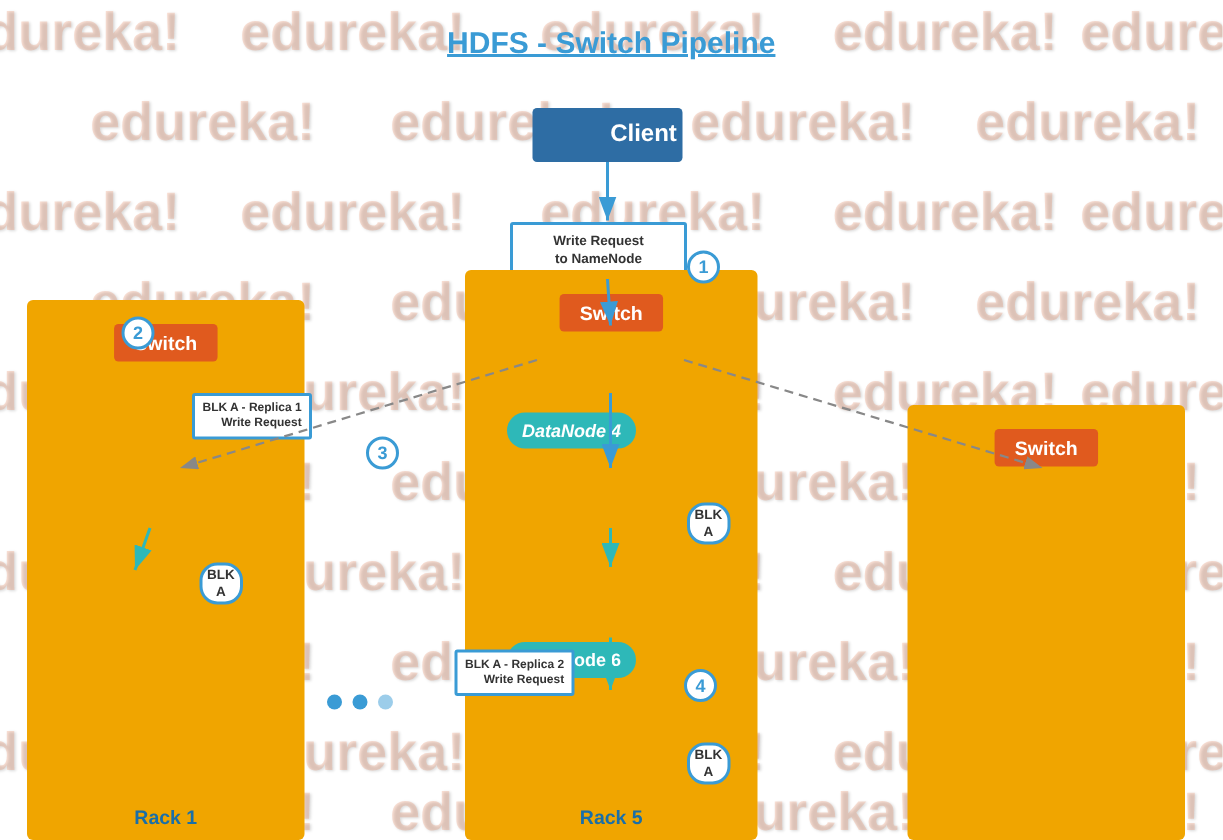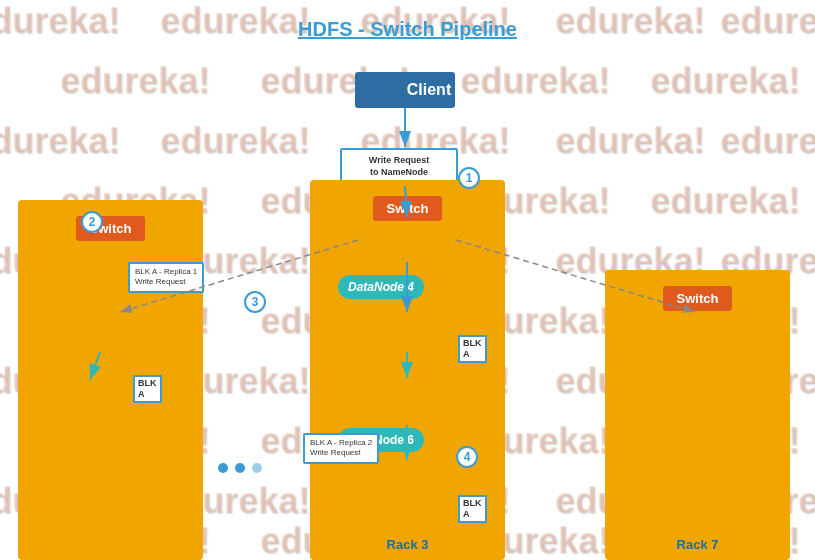--- a/index.html
+++ b/index.html
@@ -168,34 +168,34 @@
 
     
     .blk-label {
       position: absolute;
       background: #fff;
       border: 2px solid #3a9bd5;
       color: #333;
       font-size: 9px;
       font-weight: bold;
       padding: 1px 3px;
-      text-align: left;
-      border-radius: 1px;
+      text-align: center;
+      border-radius: 12px;
     }
 
     
     .replica-request-box {
       position: absolute;
       background: #fff;
       border: 2px solid #3a9bd5;
       color: #333;
       font-size: 8px;
-      font-weight: normal;
+      font-weight: bold;
       padding: 3px 5px;
-      text-align: left;
+      text-align: right;
       line-height: 1.3;
       border-radius: 2px;
       white-space: nowrap;
     }
 
     
     .arrows-svg {
       position: absolute;
       top: 0; left: 0;
       width: 815px;
@@ -304,40 +304,40 @@
   </div>
 
   <div class="core-switch-box">Core Switch</div>
 
   <div class="rack-container" style="position:absolute; left:18px; bottom:0; width:185px; height:360px; background:#f0a500; border-radius:4px;">
     <div class="switch-box" style="position:absolute; top:16px; left:50%; transform:translateX(-50%);">Switch</div>
 
 
     <div class="blk-label" style="position:absolute; top:175px; left:115px; font-size:9px; font-weight:bold; line-height:1.2;">BLK<br>A</div>
 
+    <div class="rack-label">Rack 1</div>
   </div>
 
   <div class="rack-container" style="position:absolute; left:310px; bottom:0; width:195px; height:380px; background:#f0a500; border-radius:4px;">
     <div class="switch-box" style="position:absolute; top:16px; left:50%; transform:translateX(-50%);">Switch</div>
 
     <div class="datanode-box" style="position:absolute; top:95px; left:28px;font-style:italic;">DataNode 4</div>
 
     <div class="blk-label" style="position:absolute; top:155px; left:148px; font-size:9px; font-weight:bold; line-height:1.2;">BLK<br>A</div>
 
     <div class="datanode-box" style="position:absolute; top:248px; left:28px;">DataNode 6</div>
 
     <div class="blk-label" style="position:absolute; top:315px; left:148px; font-size:9px; font-weight:bold; line-height:1.2;">BLK<br>A</div>
 
-    <div class="rack-label">Rack 3</div>
+    <div class="rack-label">Rack 5</div>
   </div>
 
   <div class="rack-container" style="position:absolute; left:605px; bottom:0; width:185px; height:290px; background:#f0a500; border-radius:4px;">
     <div class="switch-box" style="position:absolute; top:16px; left:50%; transform:translateX(-50%);">Switch</div>
 
-    <div class="rack-label">Rack 7</div>
   </div>
 
   <div class="replica-request-box" style="position:absolute; top:262px; left:128px;">
     BLK A - Replica 1<br>Write Request
   </div>
 
   <div class="replica-request-box" style="position:absolute; top:433px; left:303px;">
     BLK A - Replica 2<br>Write Request
   </div>
 

